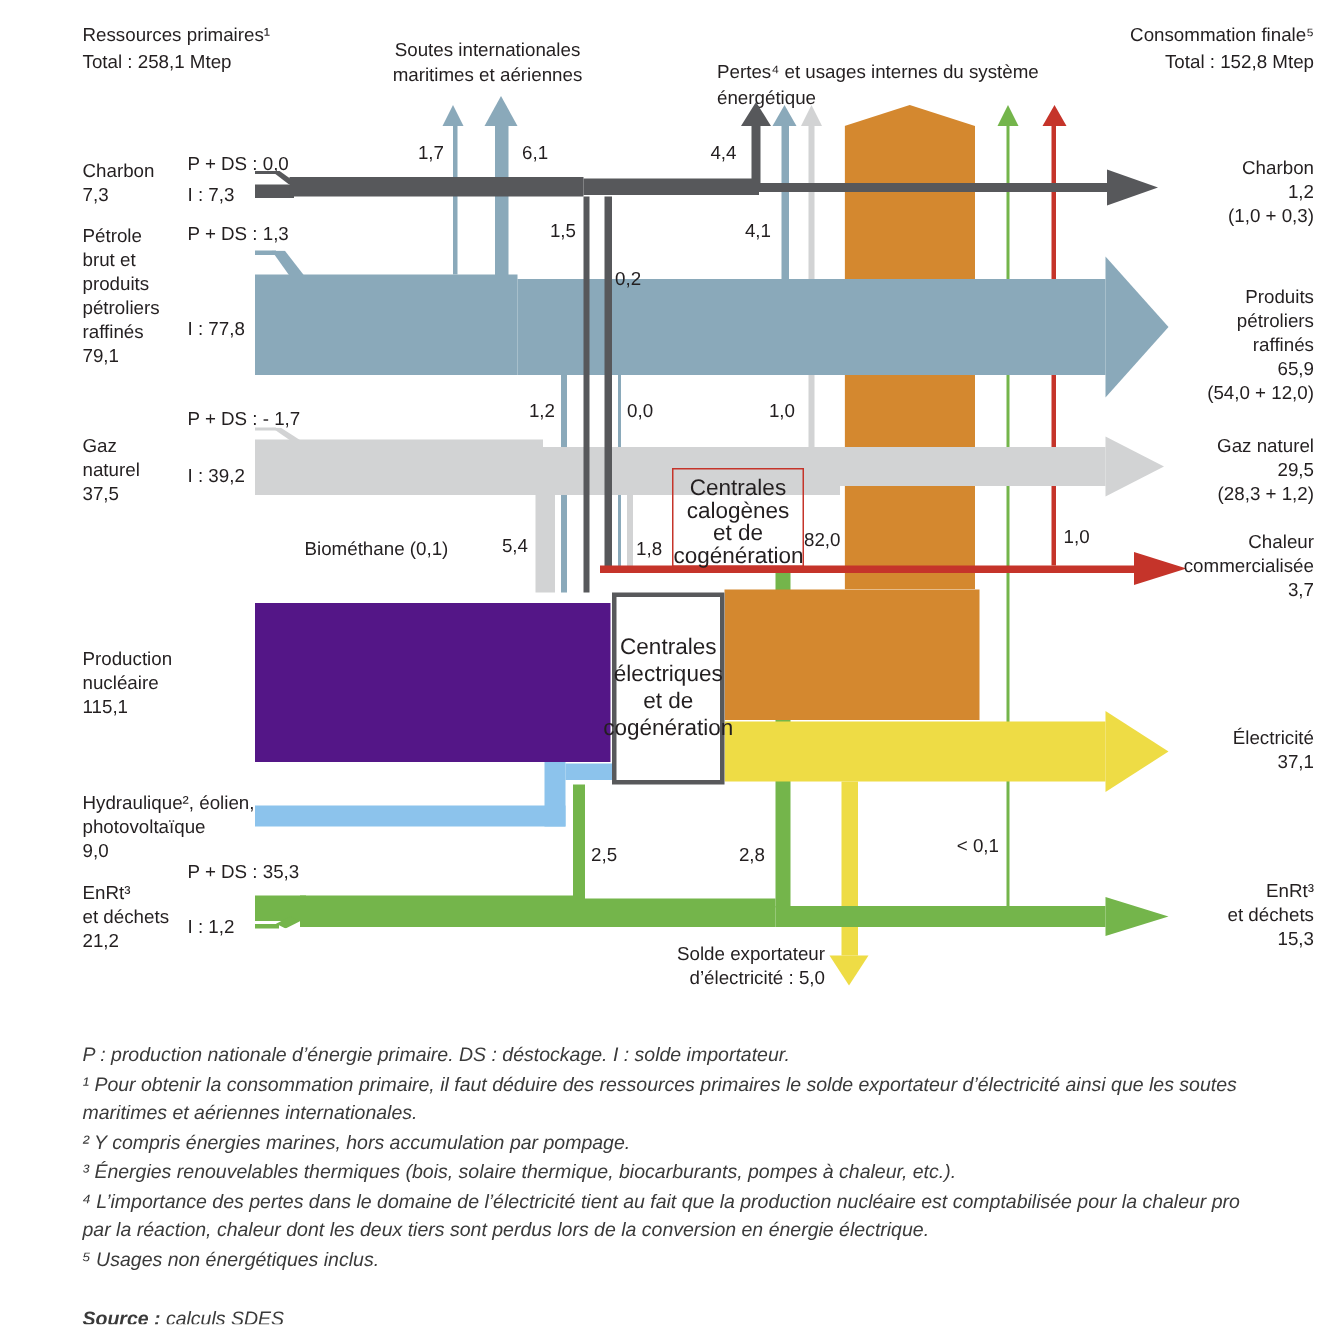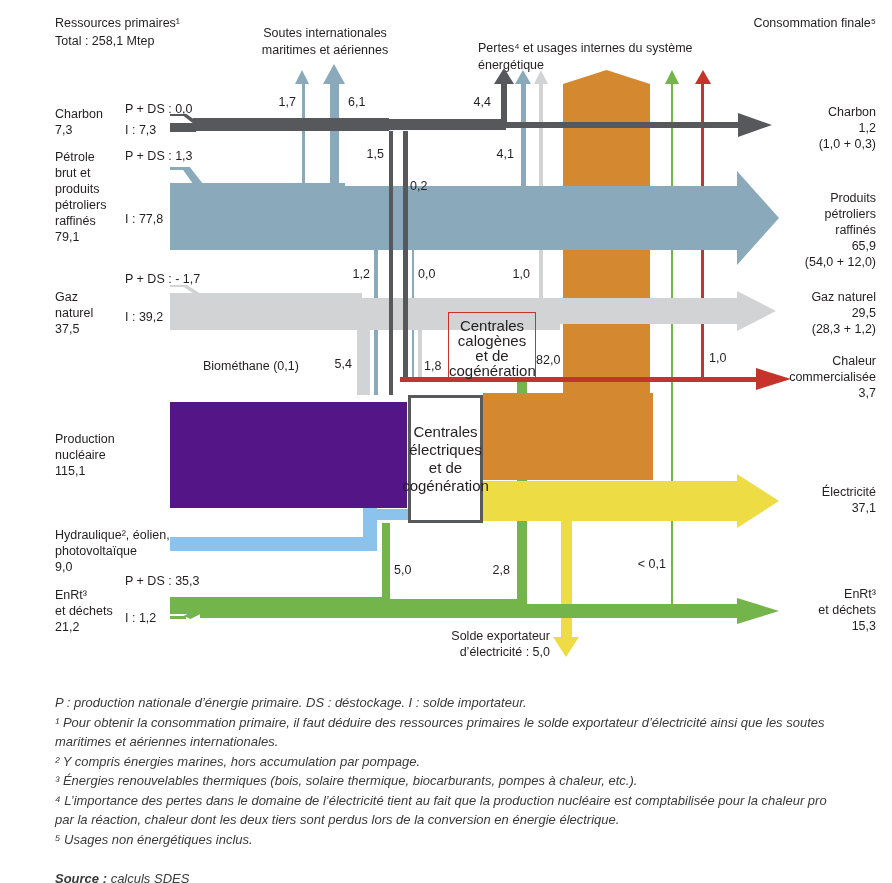--- a/index.html
+++ b/index.html
@@ -22,20 +22,21 @@
 
 <div id="canvas">
 
   <div class="lbl lh17" style="left:55px;top:15px;">Ressources primaires¹</div>
   <div class="lbl lh17" style="left:55px;top:33px;">Total : 258,1 Mtep</div>
   <div class="lbl lh17 c" style="left:250px;top:25px;width:150px;">Soutes internationales
 maritimes et aériennes</div>
   <div class="lbl lh17" style="left:478px;top:40px;">Pertes⁴ et usages internes du système
 énergétique</div>
   <div class="lbl lh17 r" style="left:690px;top:15px;width:186px;">Consommation finale⁵</div>
+  <div class="lbl lh17 r" style="left:690px;top:33px;width:186px;">Total : 152,8 Mtep</div>
 
   <div class="band" style="left:563px;top:70px;width:87px;height:323px;background:var(--pertes);z-index:1;
               clip-path:polygon(0 14px,50% 0,100% 14px,100% 100%,0 100%);"></div>
   <div class="band" style="left:483px;top:393px;width:170px;height:87px;background:var(--pertes);z-index:1;"></div>
 
   <div class="vline" style="left:517px;top:380px;width:10px;height:225px;background:var(--enrt);z-index:0;"></div>
 
   <div class="vline" style="left:302px;top:84px;width:3px;height:99px;background:var(--petrole);z-index:2;"></div>
   <div class="vline" style="left:330px;top:84px;width:9px;height:104px;background:var(--petrole);z-index:2;"></div>
   <div class="vline" style="left:501px;top:84px;width:6px;height:38px;background:var(--charbon);z-index:2;"></div>
@@ -155,21 +156,21 @@
   <div class="lbl" style="left:410px;top:146px;z-index:7;margin-top:32px;">0,2</div>
   <div class="lbl r" style="left:470px;top:146px;width:44px;z-index:7;">4,1</div>
   <div class="lbl r" style="left:330px;top:266px;width:40px;z-index:7;">1,2</div>
   <div class="lbl" style="left:418px;top:266px;z-index:7;">0,0</div>
   <div class="lbl r" style="left:486px;top:266px;width:44px;z-index:7;">1,0</div>
   <div class="lbl" style="left:203px;top:358px;z-index:7;">Biométhane (0,1)</div>
   <div class="lbl r" style="left:314px;top:356px;width:38px;z-index:7;">5,4</div>
   <div class="lbl" style="left:424px;top:358px;z-index:7;">1,8</div>
   <div class="lbl" style="left:536px;top:352px;z-index:7;">82,0</div>
   <div class="lbl" style="left:709px;top:350px;z-index:7;">1,0</div>
-  <div class="lbl" style="left:394px;top:562px;z-index:7;">5,0</div>
+  <div class="lbl" style="left:394px;top:562px;z-index:7;">2,5</div>
   <div class="lbl r" style="left:468px;top:562px;width:42px;z-index:7;">2,8</div>
   <div class="lbl r" style="left:622px;top:556px;width:44px;z-index:7;">&lt; 0,1</div>
   <div class="lbl r" style="left:420px;top:628px;width:130px;z-index:7;">Solde exportateur
 d’électricité : 5,0</div>
 
   <div class="lbl r" style="left:730px;top:104px;width:146px;z-index:7;">Charbon
 1,2
 (1,0 + 0,3)</div>
   <div class="lbl r" style="left:730px;top:190px;width:146px;z-index:7;">Produits
 pétroliers

